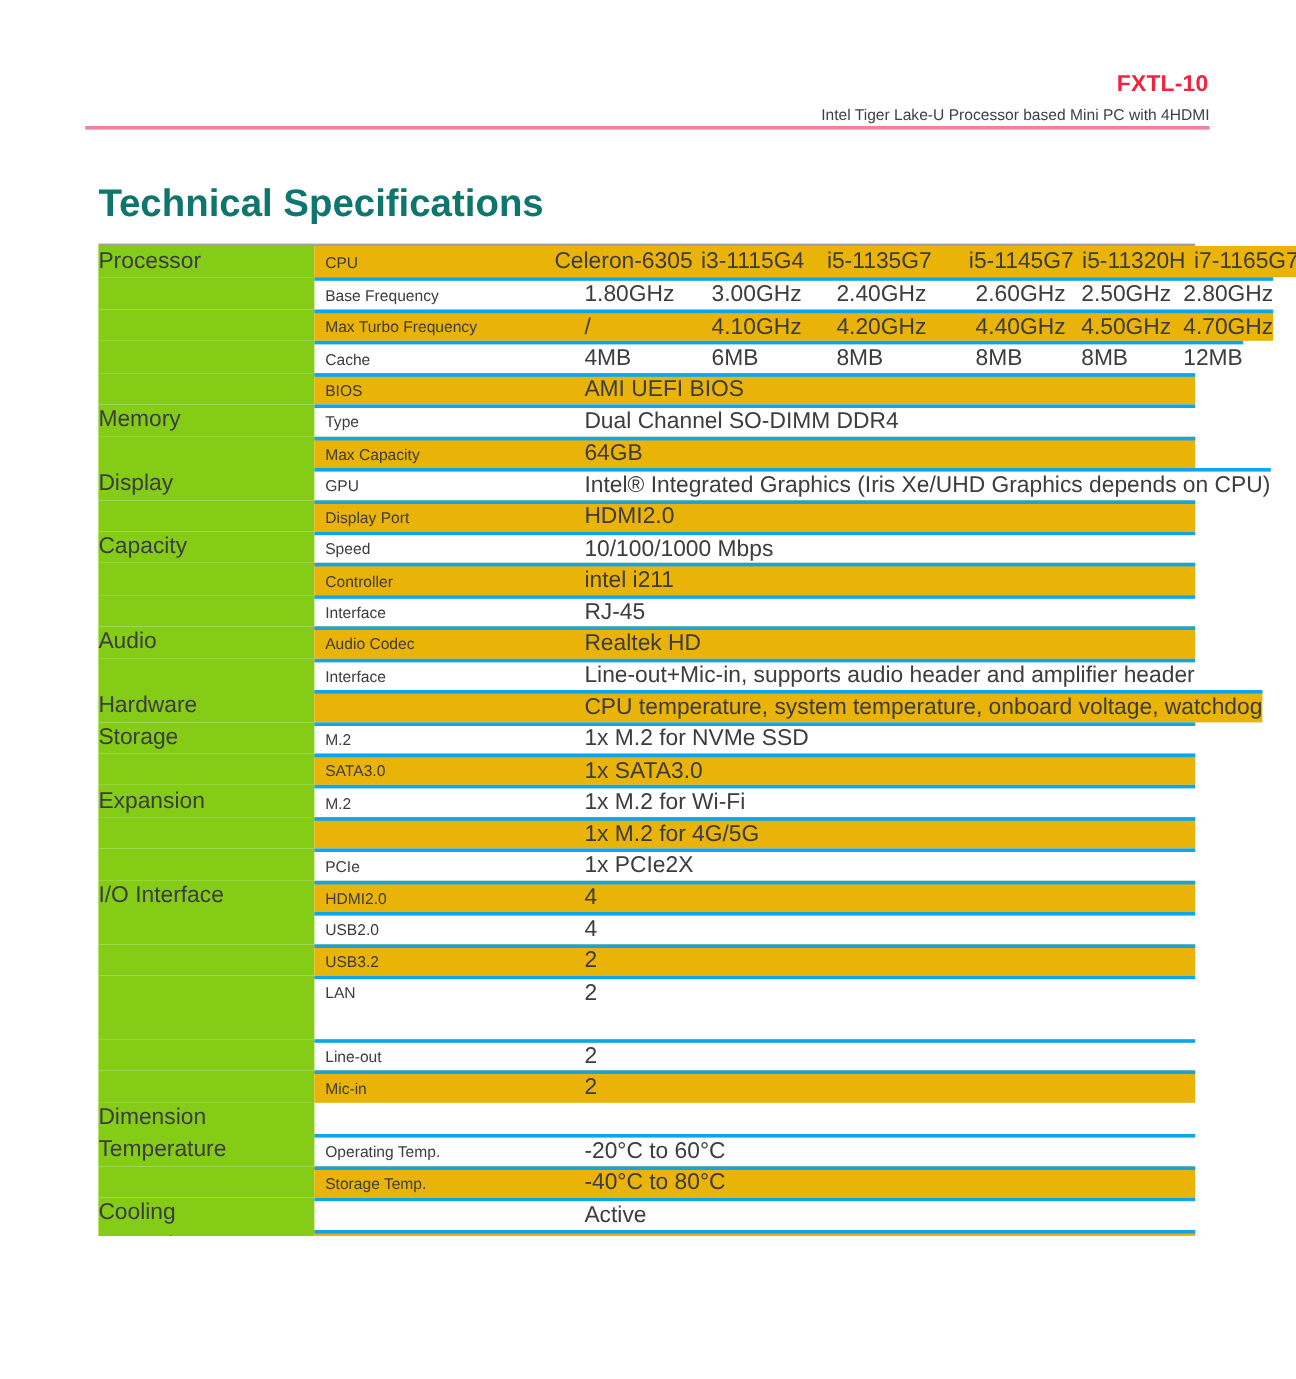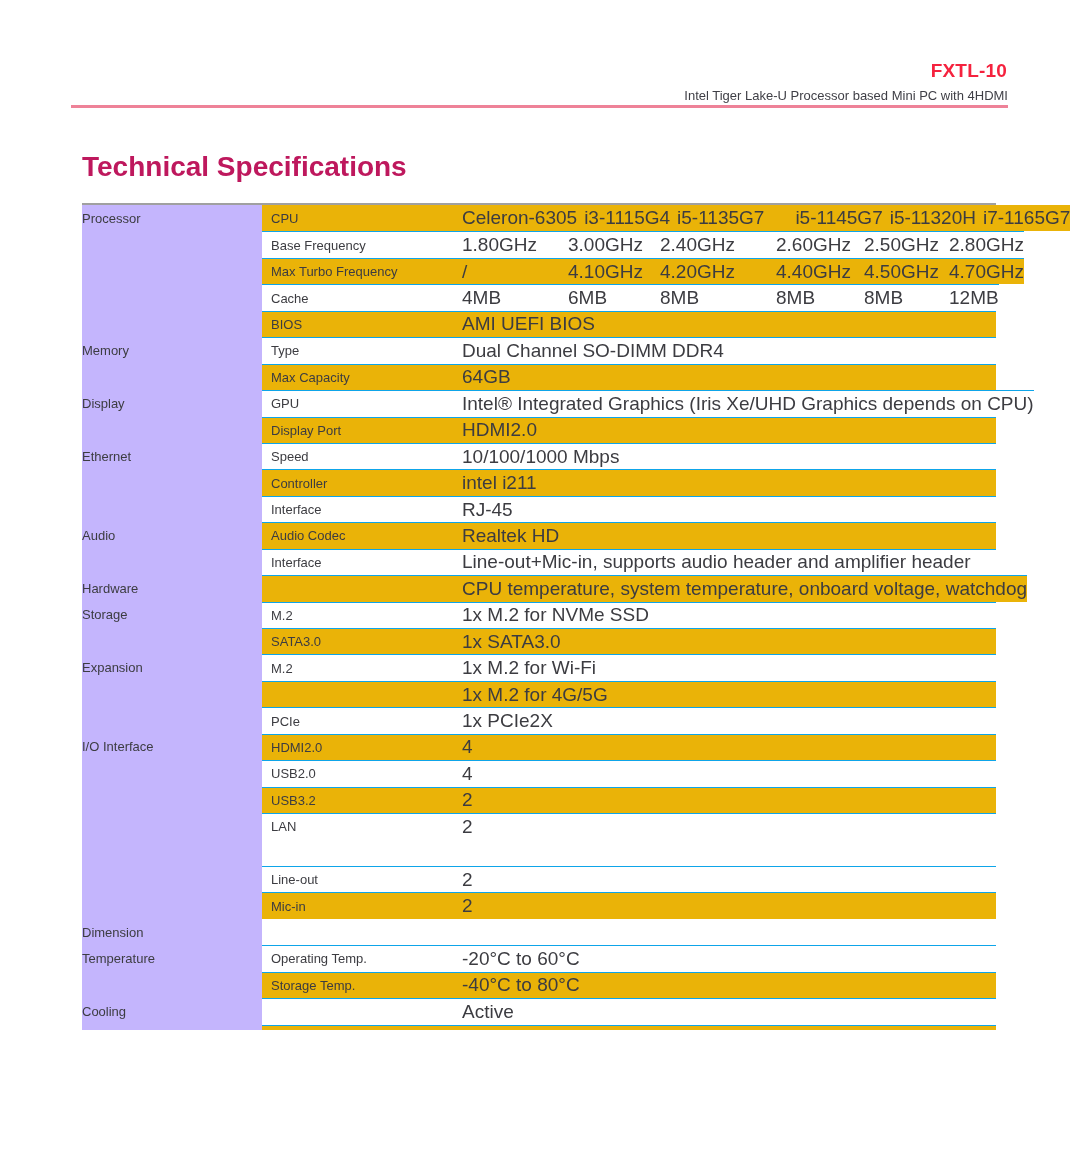--- a/index.html
+++ b/index.html
@@ -22,57 +22,57 @@
     font-size:13px; color:#3f3f46;
   }
   .header-underline {
     position:absolute; top:105px; left:71px; width:937px; height:2.5px;
     background:#ee8298;
   }
 
   
   .page-title {
     position:absolute; top:151px; left:82px;
-    font-size:28px; font-weight:600; color:#be185d;
+    font-size:32px; font-weight:600; color:#0f766e;
   }
 
   
   .spec-table {
     position:absolute; top:203px; left:82px; width:914px;
     border-top:2px solid #a0a0a0;
     border-bottom:2px solid #a0a0a0;
   }
   .spec-row { display:flex; height:26.45px; }
   .spec-cat {
     width:180px; flex:0 0 180px;
     display:flex; align-items:center;
-    font-size:13px; color:#3c3c41;
-    background:#c4b5fd;
+    font-size:19px; color:#3c3c41;
+    background:#84cc16;
   }
   .spec-body {
     flex:1; display:flex; align-items:center;
     box-sizing:border-box;
   }
-  .spec-row + .spec-row .spec-body { border-top:1px solid #0ea5e9; }
+  .spec-row + .spec-row .spec-body { border-top:3px solid #0ea5e9;gap:25px; }
   .spec-body.shaded { background:#eab308; }
   .spec-attr {
     width:193px; flex:0 0 193px;
     padding-left:9px; box-sizing:border-box;
     font-size:13px; color:#3c3c41;
     white-space:nowrap; overflow:hidden;
   }
   .spec-vals { flex:1; display:flex; min-width:0; }
   .spec-val {
     padding-left:7px; box-sizing:border-box;
     font-size:19px; color:#3c3c41; white-space:nowrap;
   }
   .spec-val.single { flex:1; }
   .spec-val.c0 { flex:0 0 106px; }
   .spec-val.c1 { flex:0 0 92px; }
-  .spec-val.c2 { flex:0 0 92px; }
+  .spec-val.c2 { flex:0 0 92px;margin-left:12px; }
   .spec-val.c3 { flex:0 0 88px;margin-left:24px; }
   .spec-val.c4 { flex:0 0 85px; }
   .spec-val.c5 { flex:1; }
 </style>
 </head>
 <body>
 
 <div class="page">
 
   <div class="header-model">FXTL-10</div>
@@ -179,21 +179,21 @@
       <div class="spec-row">
         <div class="spec-cat"></div>
         <div class="spec-body shaded">
           <div class="spec-attr">Display Port</div>
           <div class="spec-vals">
             <div class="spec-val single">HDMI2.0</div>
           </div>
         </div>
       </div>
       <div class="spec-row">
-        <div class="spec-cat">Ethernet</div>
+        <div class="spec-cat">Capacity</div>
         <div class="spec-body">
           <div class="spec-attr">Speed</div>
           <div class="spec-vals">
             <div class="spec-val single">10/100/1000 Mbps</div>
           </div>
         </div>
       </div>
       <div class="spec-row">
         <div class="spec-cat"></div>
         <div class="spec-body shaded">

